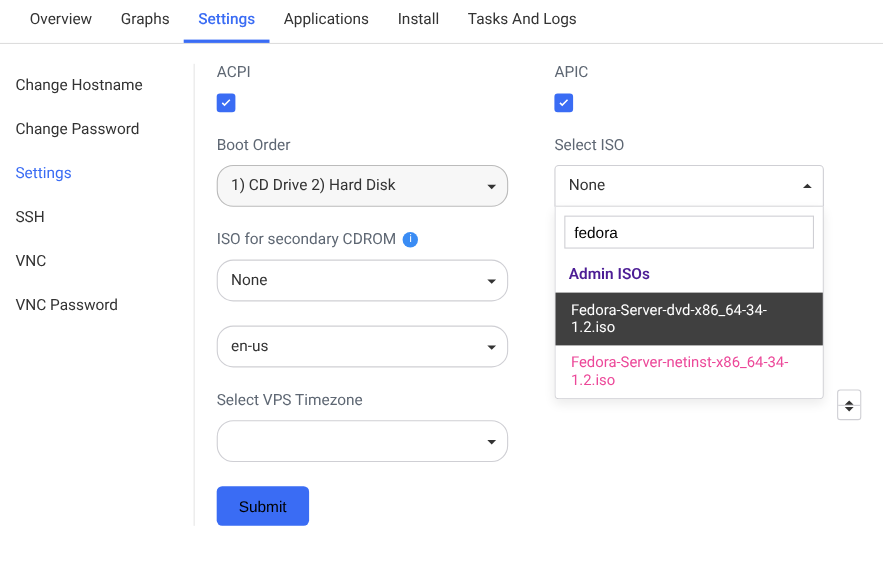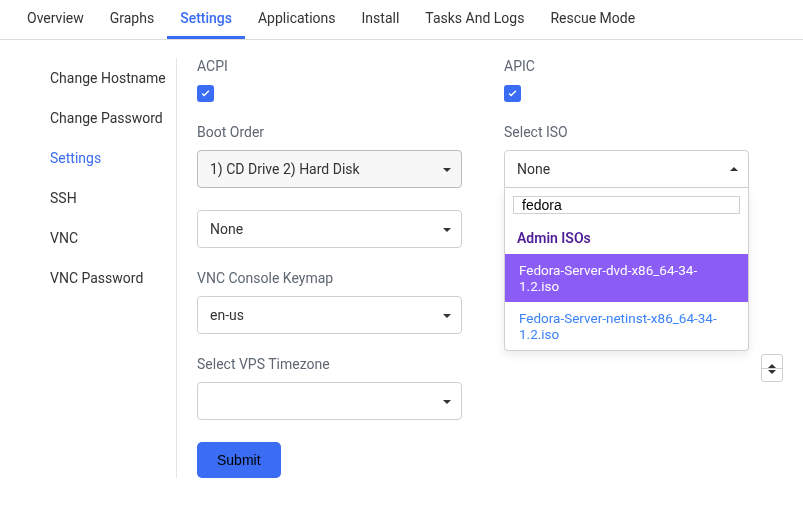--- a/index.html
+++ b/index.html
@@ -29,21 +29,20 @@
     font-weight: 500;
   }
   .main {
     display: flex;
     padding: 18px 14px 30px 14px;
   }
   .sidebar {
     width: 182px;
     border-right: 1px solid #e5e5e5;
     padding-right: 10px;
-    margin-left: 36px;
   }
   .side-item {
     padding: 12px 0;
     font-size: 14px;
     color: #333;
     cursor: pointer;
   }
   .side-item.active { color: #3a6cf4; }
   .content {
     flex: 1;
@@ -77,21 +76,21 @@
     border-radius: 3px;
     background: #3a6cf4;
     display: inline-flex;
     align-items: center; justify-content: center;
     cursor: pointer;
     margin-bottom: 22px;
   }
   .cb svg { width: 11px; height: 11px; }
   .select {
     border: 1px solid #cfcfd4;
-    border-radius: 4px;
+    border-radius: 15px;
     height: 38px;
     width: 265px;
     display: flex;
     align-items: center;
     padding: 0 12px;
     font-size: 14px;
     color: #333;
     cursor: pointer;
     position: relative;
     margin-bottom: 22px;
@@ -140,38 +139,38 @@
     border: 1px solid #cfcfd4;
     border-top: none;
     border-radius: 0 0 4px 4px;
     z-index: 10;
     box-shadow: 0 4px 10px rgba(0,0,0,0.08);
   }
   .dd-search {
     margin: 8px;
     width: calc(100% - 16px);
     border: 1px solid #cfcfd4;
-    height: 18px;
+    height: 30px;
     padding: 0 8px;
     font-size: 14px;
   }
   .dd-group {
     padding: 8px 12px;
     font-size: 14px;
     font-weight: 600;
     color: #4c1d95;
   }
   .dd-item {
     padding: 8px 14px;
     font-size: 13.5px;
-    color: #3b82f6;
+    color: #ec4899;
     cursor: pointer;
   }
   .dd-item.hl {
-    background: #8b5cf6;
+    background: #404040;
     color: #fff;
   }
   .caret-tri {
     width: 0; height: 0;
     border-left: 4px solid transparent;
     border-right: 4px solid transparent;
   }
   .caret-up { border-bottom: 4px solid #333; }
   .caret-down { border-top: 4px solid #333; margin-top:2px;}
   .spinner {
@@ -193,21 +192,20 @@
 </head>
 <body>
 
 <div class="topbar">
     <div class="tab">Overview</div>
     <div class="tab">Graphs</div>
     <div class="tab active">Settings</div>
     <div class="tab">Applications</div>
     <div class="tab">Install</div>
     <div class="tab">Tasks And Logs</div>
-    <div class="tab">Rescue Mode</div>
   </div>
 
 <div class="main">
   <div class="sidebar">
       <div class="side-item">Change Hostname</div>
       <div class="side-item">Change Password</div>
       <div class="side-item active">Settings</div>
       <div class="side-item">SSH</div>
       <div class="side-item">VNC</div>
       <div class="side-item">VNC Password</div>
@@ -223,28 +221,31 @@
       </div>
 
       <div class="label">Boot Order</div>
       <div class="select grey">
         <span>1) CD Drive 2) Hard Disk</span>
         <span class="caret">
           <div class="caret-tri caret-down"></div>
         </span>
       </div>
 
+      <div class="label">
+        <span>ISO for secondary CDROM</span>
+        <span class="info">i</span>
+      </div>
       <div class="select">
         <span>None</span>
         <span class="caret">
             <div class="caret-tri caret-down"></div>
           </span>
       </div>
 
-      <div class="label">VNC Console Keymap</div>
       <div class="select">
         <span>en-us</span>
         <span class="caret">
             <div class="caret-tri caret-down"></div>
           </span>
       </div>
 
       <div class="label">Select VPS Timezone</div>
       <div class="select">
         <span></span>

